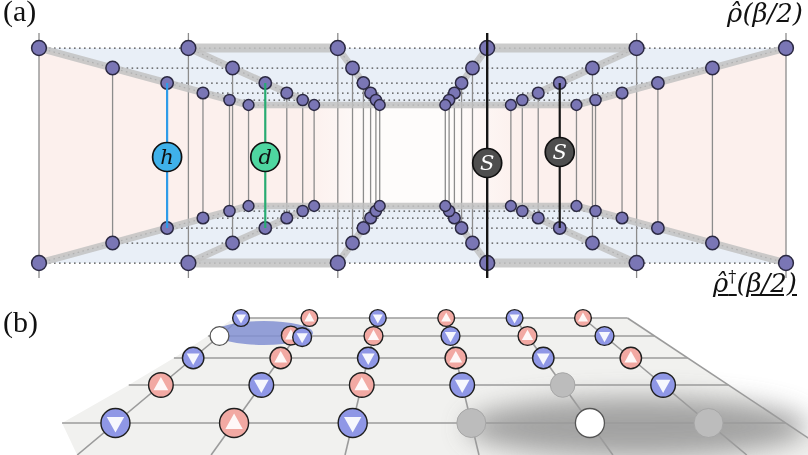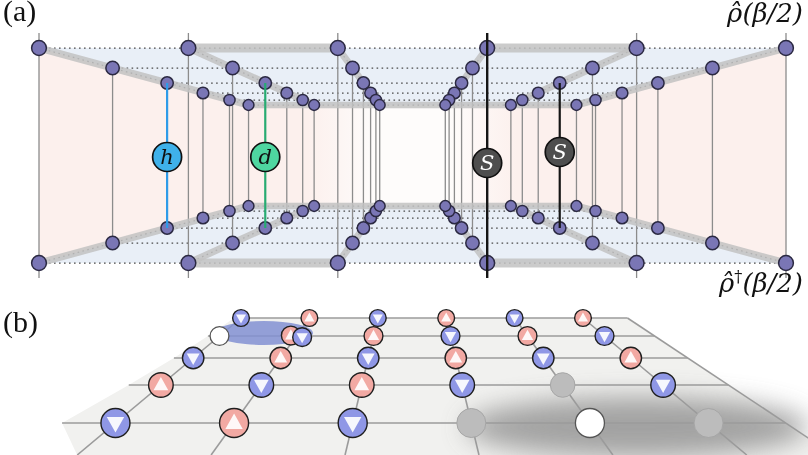--- a/index.html
+++ b/index.html
@@ -5,21 +5,21 @@
   html,body{margin:0;padding:0;background:#ffffff;}
   .fig{position:relative;width:808px;height:455px;background:#ffffff;overflow:hidden;
        font-family:"Liberation Serif", serif;}
   .fig svg{position:absolute;left:0;top:0;}
   .panel-tag{position:absolute;font-size:30px;color:#111;font-family:"Liberation Serif",serif;}
   #tagA{left:3px;top:-6px;}
   #tagB{left:3px;top:305px;}
   .math-label{position:absolute;font-family:"DejaVu Serif",serif;font-style:italic;
               font-size:26px;color:#111;letter-spacing:0px;}
   #rhoTop{right:5px;top:-2px;}
-  #rhoBot{right:5px;top:268px;}
+  #rhoBot{right:11px;top:268px;text-decoration:underline;}
   .math-label sup{font-size:0.62em;font-style:normal;vertical-align:super;line-height:0;}
 </style>
 </head>
 <body>
 
 <div class="fig">
 
   <svg id="fig-svg" width="808" height="455" viewBox="0 0 808 455">
     <defs>
       <linearGradient id="wallGrad" x1="0" y1="0" x2="1" y2="0">

